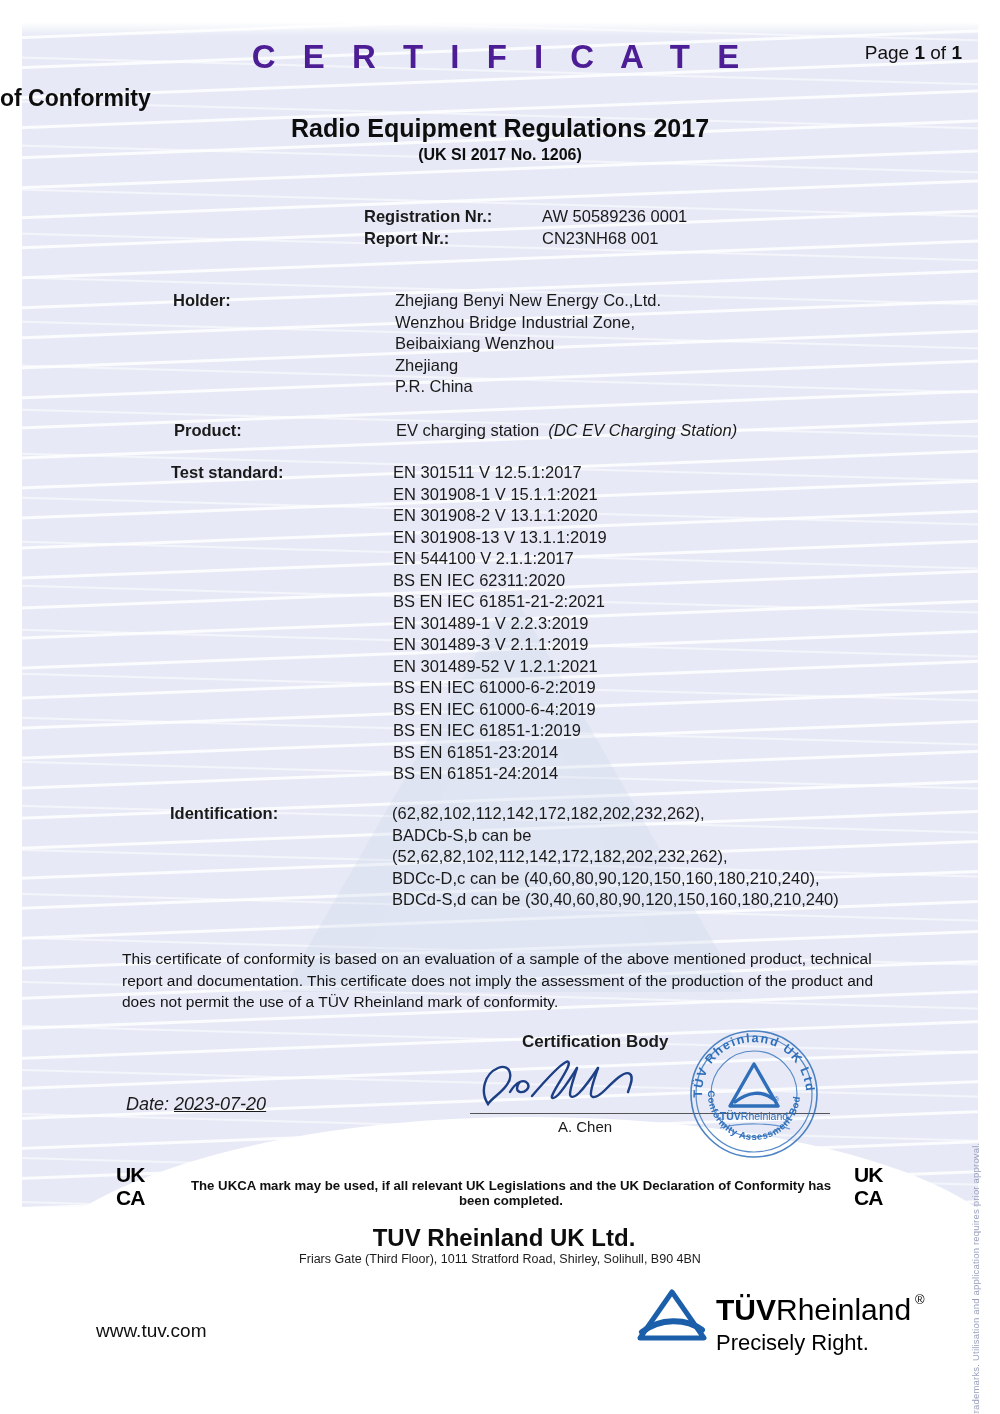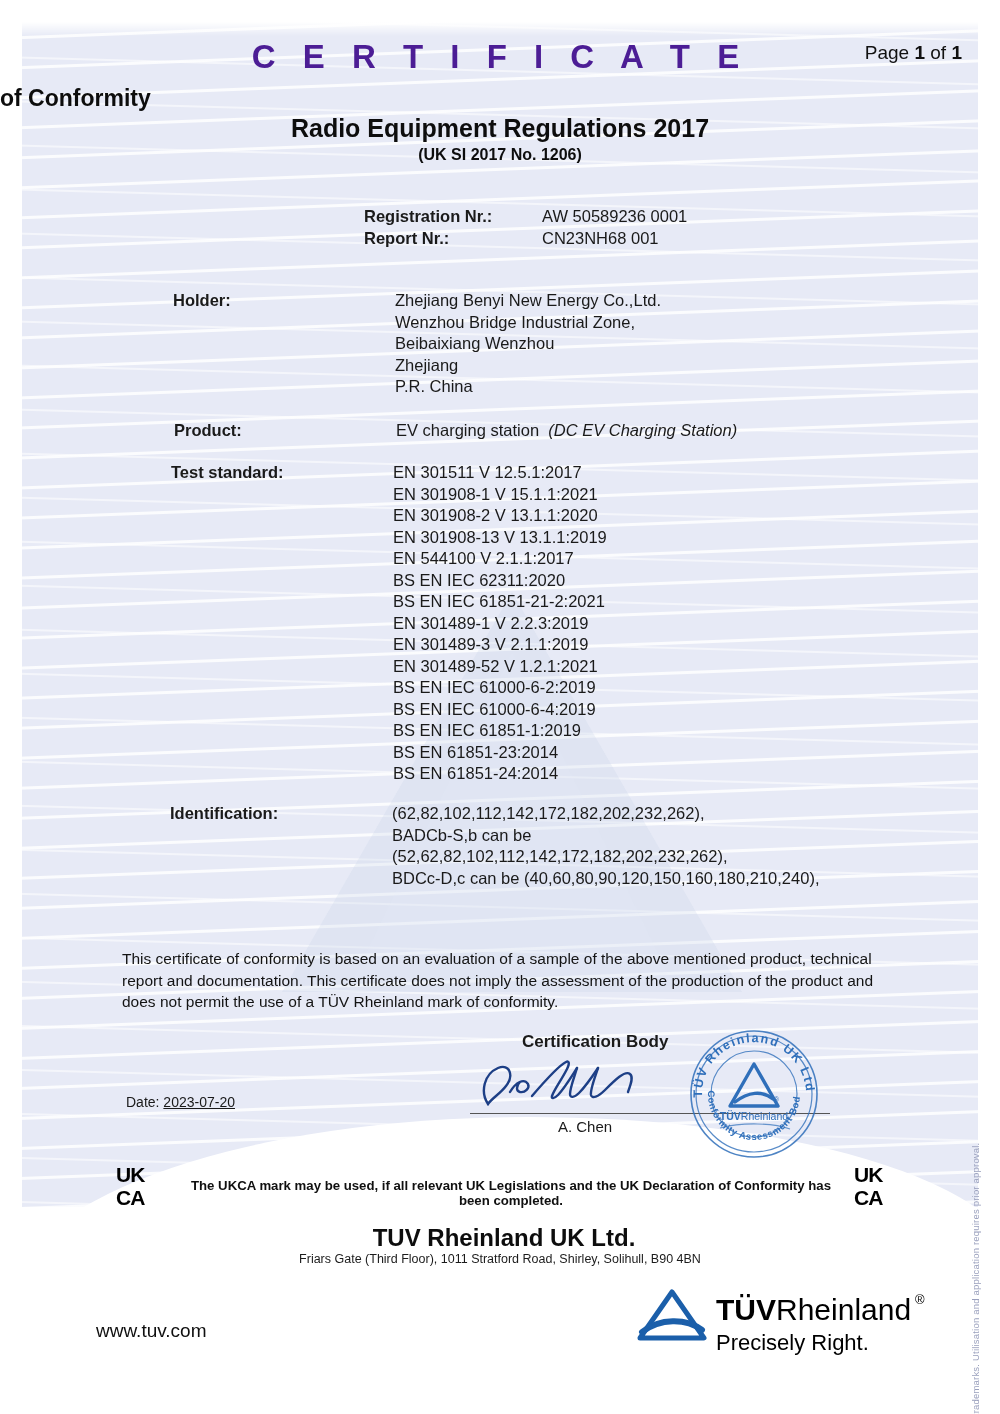--- a/index.html
+++ b/index.html
@@ -214,21 +214,22 @@
     top: 1118px;
     width: 230px;
     text-align: center;
     font-size: 15px;
   }
 
   .date-line {
     position: absolute;
     left: 126px;
     top: 1094px;
-    font-size: 14px;
+    font-size: 18px;
+    font-style: italic;
   }
   .date-line .d-val {
     text-decoration: underline;
   }
 
   
   .stamp {
     position: absolute;
     left: 688px;
     top: 1028px;
@@ -387,20 +388,21 @@
     </div>
   </div>
 
   <div class="field ident">
     <div class="f-label">Identification:</div>
     <div class="f-body">
       <div>(62,82,102,112,142,172,182,202,232,262),</div>
       <div>BADCb-S,b can be</div>
       <div>(52,62,82,102,112,142,172,182,202,232,262),</div>
       <div>BDCc-D,c can be (40,60,80,90,120,150,160,180,210,240),</div>
+      <div>BDCd-S,d can be (30,40,60,80,90,120,150,160,180,210,240)</div>
     </div>
   </div>
 
   <div class="disclaimer">This certificate of conformity is based on an evaluation of a sample of the above mentioned product, technical report and documentation. This certificate does not imply the assessment of the production of the product and does not permit the use of a TÜV Rheinland mark of conformity.</div>
 
   <div class="cert-body-label">Certification Body</div>
 
   <svg class="signature" viewBox="0 0 230 62">
     <g fill="none" stroke="#1d3f86" stroke-width="2.4" stroke-linecap="round">
       <path d="M18,52 C10,40 14,22 28,16 C40,11 44,24 36,34 C30,42 22,46 18,52 Z"></path>

